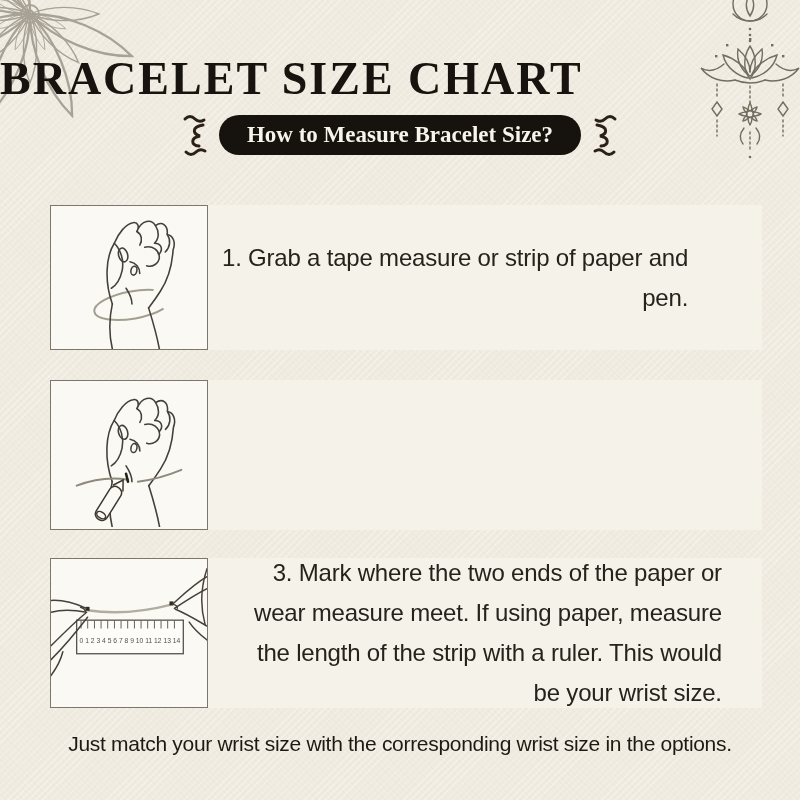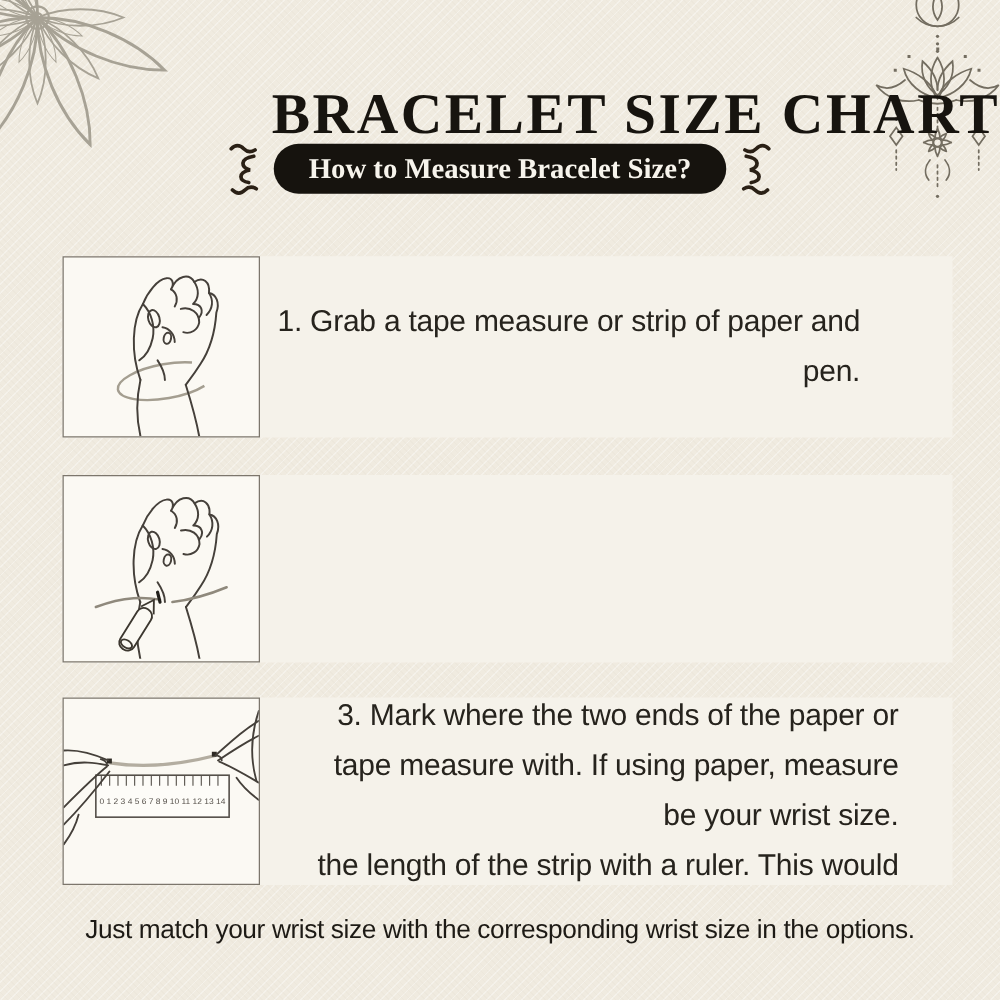--- a/index.html
+++ b/index.html
@@ -10,22 +10,22 @@
       repeating-linear-gradient(-45deg, rgba(255,255,255,.35) 0 1px, transparent 1px 5px),
       #f0ebe0;
     font-family:"Liberation Sans", sans-serif;
     color:#24211b;
   }
   
   .mandala{position:absolute;left:-34px;top:-40px;}
   .lotus{position:absolute;left:695px;top:0;}
   
   .title{
-    position:absolute;top:64px;left:0;width:100%;margin:0;
-    text-align:right;font-family:"Liberation Serif", serif;
+    position:absolute;top:52px;left:0;width:100%;margin:0;
+    text-align:left;font-family:"Liberation Serif", serif;
     font-size:46px;font-weight:700;letter-spacing:2px;color:#17140f;
     white-space:nowrap;
   }
   
   .badge-row{
     position:absolute;top:113px;left:0;width:100%;height:44px;
     display:flex;align-items:center;justify-content:center;gap:10px;text-align:center;
   }
   .badge{
     background:#16130e;color:#f7f4ec;
@@ -251,21 +251,21 @@
           <path d="M158,28 C146,34 134,42 125,48"></path>
           <path d="M124,44 q4,1 4,4"></path>
           <path d="M158,66 C146,59 136,53 126,49"></path>
           <path d="M158,8 C152,26 151,46 156,64"></path>
           <path d="M158,80 C150,74 144,68 140,62"></path>
         </g>
       </svg>
     </div>
     <div class="steptext">
       <div class="ln">3. Mark where the two ends of the paper or</div>
-      <div class="ln indent">tape measure with. If using paper, measure</div>
+      <div class="ln indent">wear measure meet. If using paper, measure</div>
+      <div class="ln indent">the length of the strip with a ruler. This would</div>
       <div class="ln indent">be your wrist size.</div>
-      <div class="ln indent">the length of the strip with a ruler. This would</div>
     </div>
   </section>
 
   <p class="footer">Just match your wrist size with the corresponding wrist size in the options.</p>
 
 </div>
 
 </body></html>

